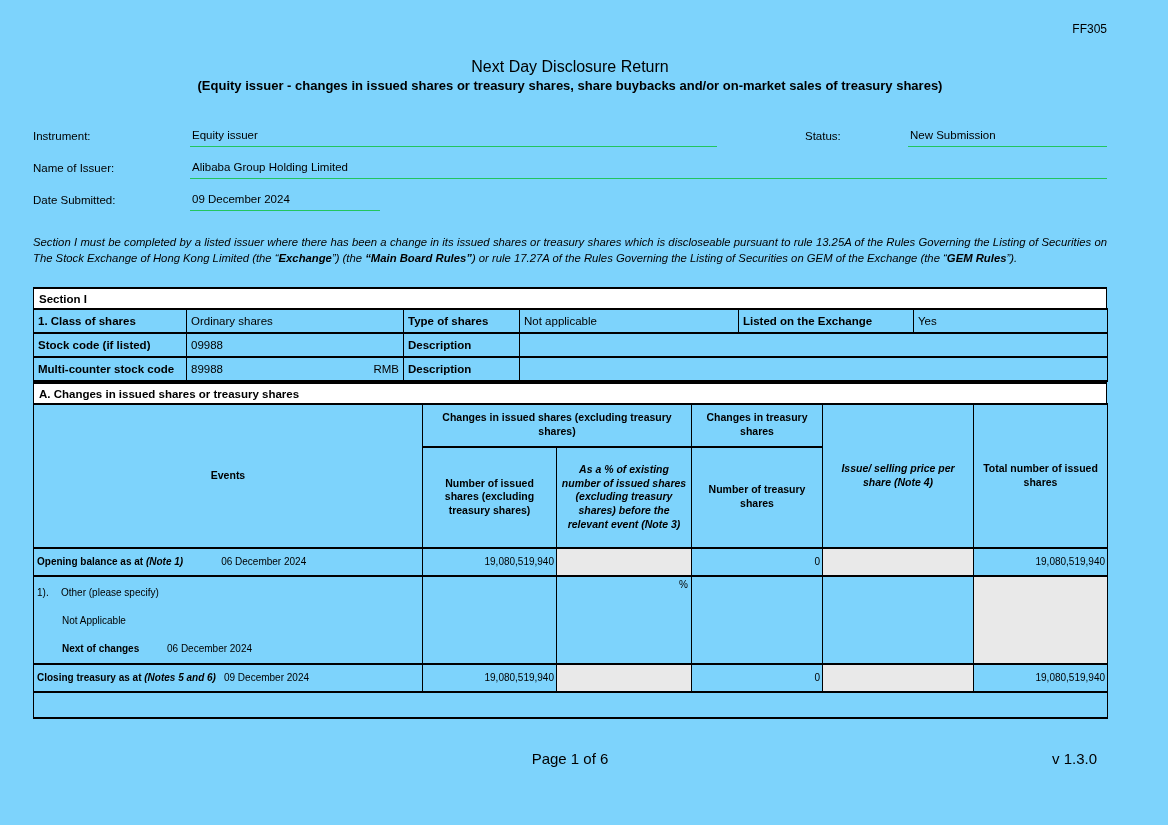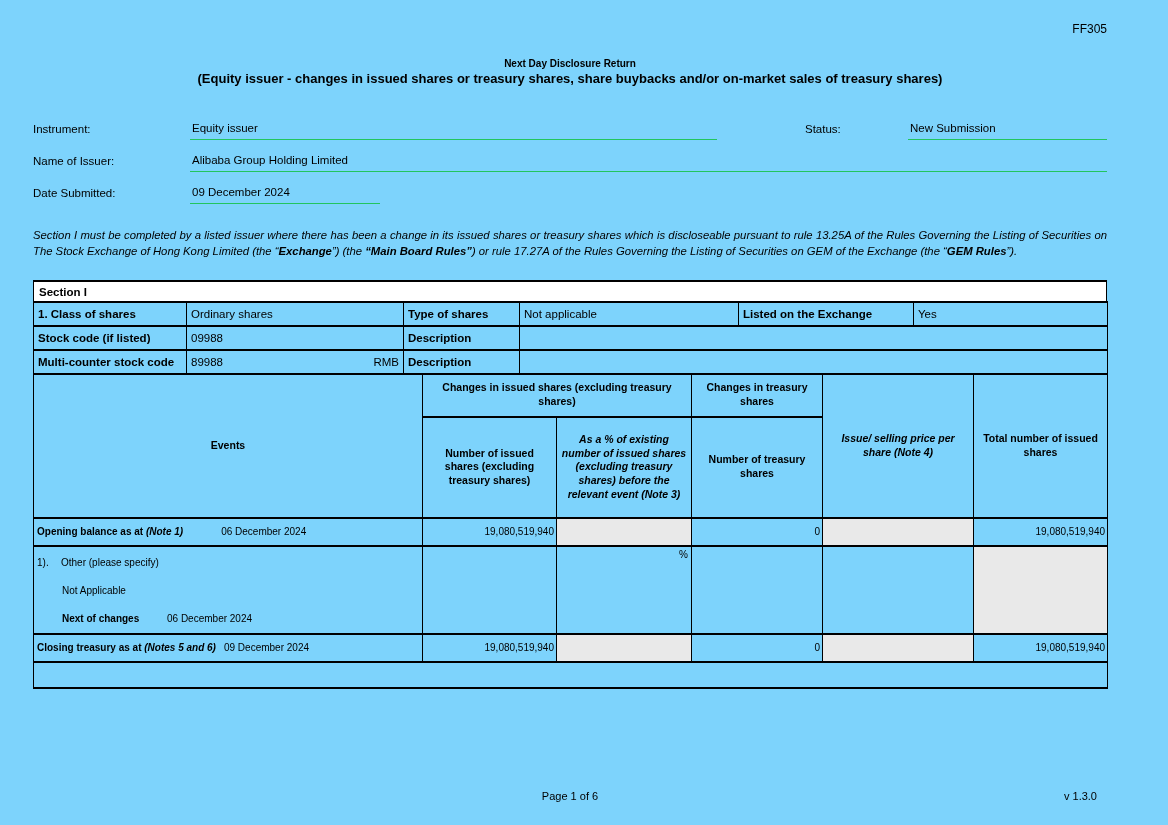--- a/index.html
+++ b/index.html
@@ -6,21 +6,21 @@
   html,body { background:#fff; }
   .page {
     position:relative;
     width:1168px; height:825px;
     background:#7dd3fc; color:#000;
     font-family:"Liberation Sans", sans-serif;
     overflow:hidden;
   }
   .ff-code { position:absolute; top:22px; right:61px; font-size:12px; }
   .title-block { margin:58px 61px 0 33px; text-align:center; }
-  .doc-title { font-size:10px; font-weight:bold; }
+  .doc-title { font-size:16px; font-weight:normal; }
   .doc-subtitle { font-size:13px; font-weight:bold; margin-top:2px; }
 
   .form-rows { margin:22px 61px 0 33px; font-size:11.5px; }
   .form-row { display:flex; align-items:flex-end; height:32px; }
   .form-label { width:157px; flex:0 0 157px; padding-bottom:5px; }
   .form-value { border-bottom:1px solid #22c55e; padding:0 2px 5px 2px; }
   .fv-instrument { width:527px; flex:0 0 527px; }
   .form-label-status { width:103px; flex:0 0 103px; margin-left:88px; padding-bottom:5px; }
   .fv-status { flex:1;margin-top:21px; }
   .fv-issuer { flex:1; }
@@ -57,21 +57,21 @@
   .close-date { margin-left:8px; }
   .row-event td { height:88px; vertical-align:top; }
   .ev-line1 { margin-top:8px; }
   .ev-num { display:inline-block; width:24px; }
   .ev-line2 { margin-top:17px; margin-left:25px; }
   .ev-line3 { margin-top:17px; margin-left:25px; }
   .ev-date-label { font-weight:bold; display:inline-block; width:105px; }
   .pct-cell { text-align:right; vertical-align:top; padding-top:5px; }
   .row-empty td { height:26px; }
 
-  .footer { position:absolute; top:750px; left:33px; width:1074px; font-size:11px;margin-top:40px; }
+  .footer { position:absolute; top:750px; left:33px; width:1074px; font-size:15px; }
   .footer-page { display:block; text-align:center; }
   .footer-version { position:absolute; top:0; right:10px; }
 </style>
 </head>
 <body>
 
 <div class="page">
 
   <div class="ff-code">FF305</div>
 
@@ -133,20 +133,21 @@
             <span>89988</span>
             <span>RMB</span>
           </span>
         </td>
         <td class="lbl">Description</td>
         <td colspan="3"></td>
       </tr>
     </tbody>
       </table>
 
+    <div class="bar">A. Changes in issued shares or treasury shares</div>
 
     <table class="t2">
       <colgroup>
         <col style="width:389px">
           <col style="width:134px">
           <col style="width:135px">
         <col style="width:131px">
           <col style="width:151px">
           <col style="width:134px">
       </colgroup>

